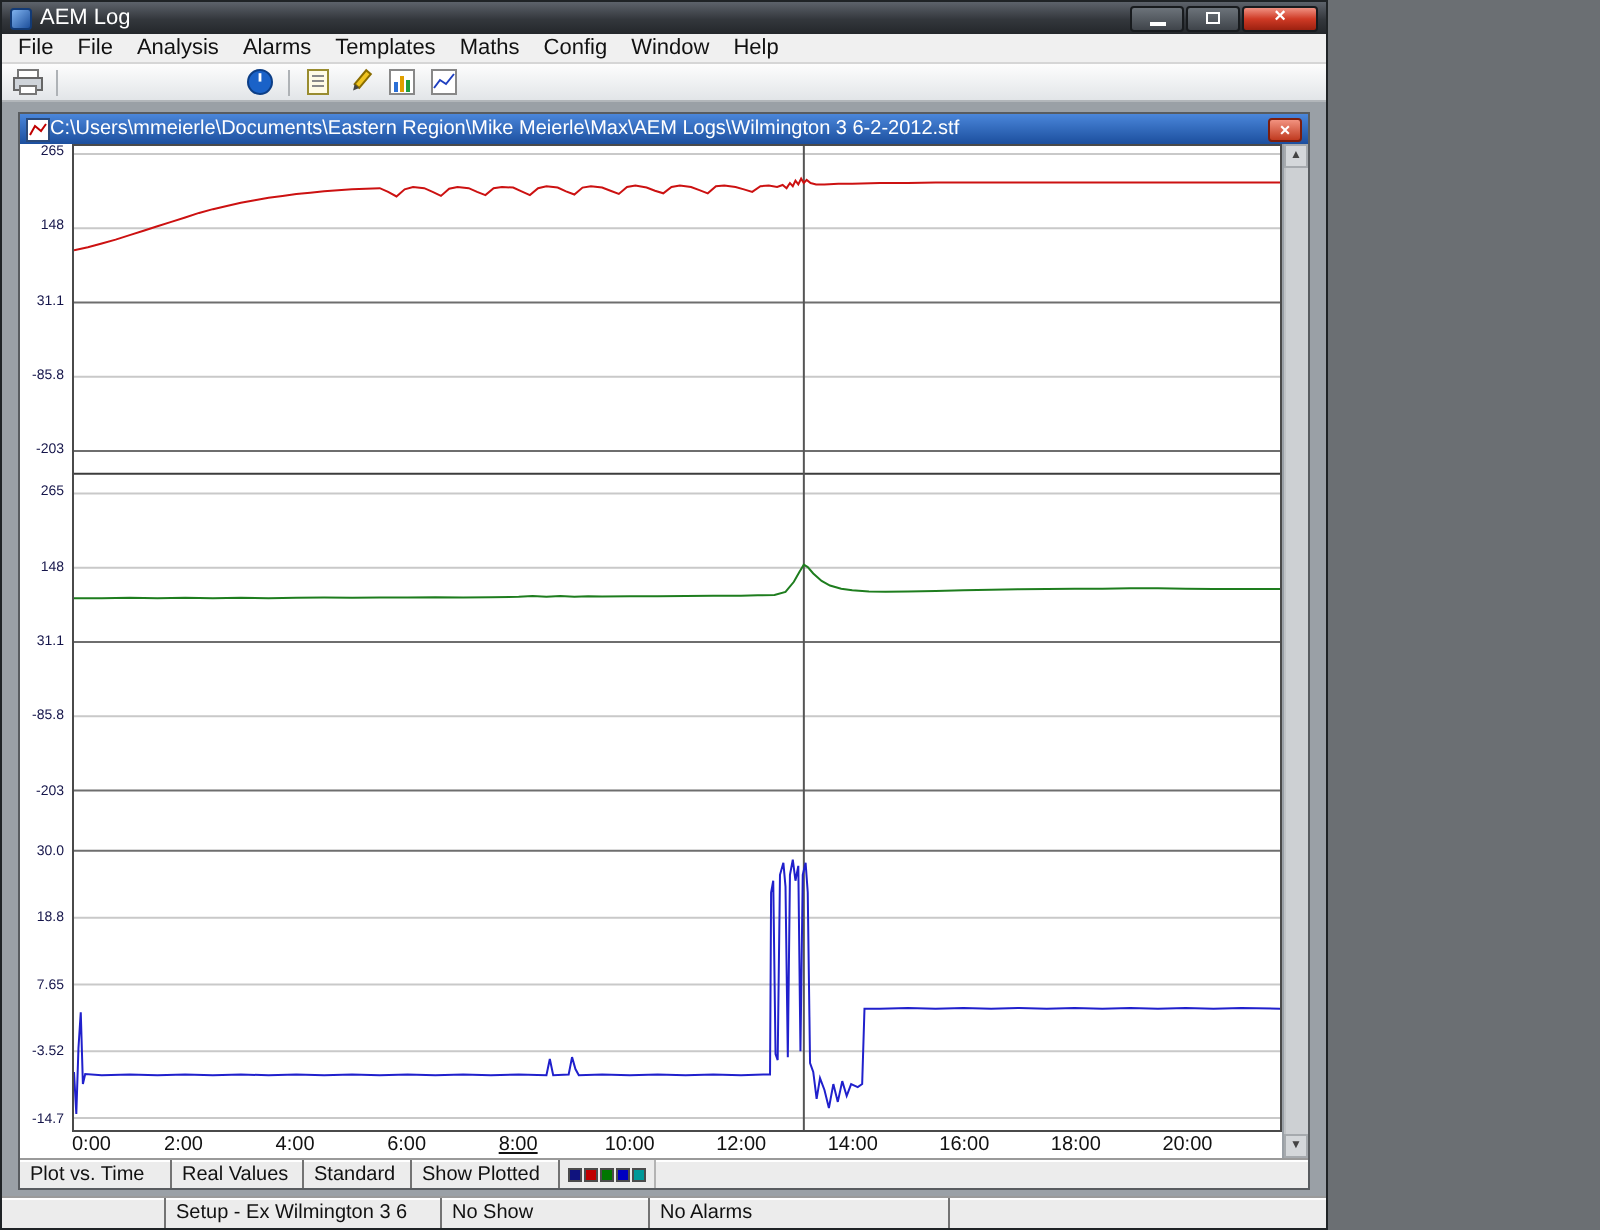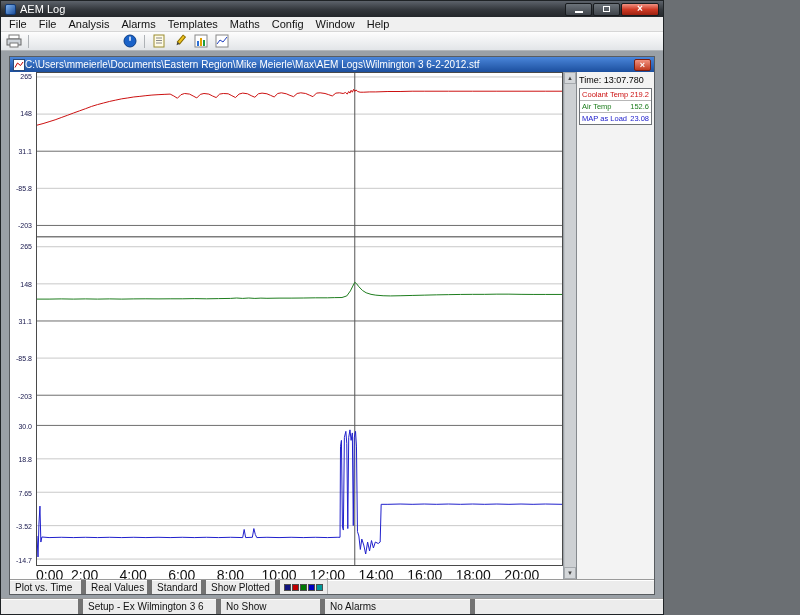--- a/index.html
+++ b/index.html
@@ -30,38 +30,38 @@
   .child-close{margin-left:auto;flex:0 0 auto;width:17px;height:12px;background:linear-gradient(#f2927f,#c03a20);border:1px solid #7c1d0d;border-radius:2px;color:#fff;font-size:9px;font-weight:bold;line-height:10px;text-align:center}
   .child-body{flex:1;min-height:0;display:flex;background:#fff}
 
   
   .chart-wrap{flex:1;position:relative;background:#fff}
   .yaxis{position:absolute;left:0;top:0;bottom:13px;width:26px;overflow:hidden}
   .ytick{position:absolute;right:4px;transform:translateY(-50%);font-size:7px;color:#15154a;white-space:nowrap}
   .plot{position:absolute;left:26px;right:0;top:0;bottom:13px;border:1px solid #4a4a4a;background:#fff}
   .plot svg{display:block;width:100%;height:100%}
   .xaxis{position:absolute;left:26px;right:0;bottom:0;height:13px;overflow:hidden}
-  .xtick{position:absolute;top:1px;font-size:14px;color:#111;transform:translateX(-50%);white-space:nowrap}
+  .xtick{position:absolute;top:1px;font-size:10px;color:#111;transform:translateX(-50%);white-space:nowrap}
 
   
   .vscroll{flex:0 0 13px;background:#e6e8ea;border-left:1px solid #9aa0a6;display:flex;flex-direction:column}
   .sb-btn{height:12px;flex:0 0 12px;display:flex;align-items:center;justify-content:center;font-size:6px;color:#444;background:#d4d7da;border:1px solid #a6aaae}
   .sb-track{flex:1;background:#cdd0d3;border-left:1px solid #bfc2c5}
 
   
   .panel{flex:0 0 74px;background:#f3f3f3;border-left:1px solid #85898d;padding:2px;font-size:8px}
   .time-label{font-size:9px;color:#000;margin:1px 0 3px;white-space:nowrap}
   .legend{border:1px solid #6f7378;background:#fff}
   .leg-row{display:flex;justify-content:space-between;gap:2px;padding:1px 2px;border-bottom:1px solid #b7b7b7;font-size:7.5px;white-space:nowrap;overflow:hidden}
   .leg-row:last-child{border-bottom:none}
 
   
   .child-status{height:15px;flex:0 0 15px;background:#ececec;border-top:1px solid #9a9a9a;display:flex;align-items:stretch;font-size:10px;color:#111}
   .statusbar{height:16px;flex:0 0 16px;background:#ececec;border-top:1px solid #9a9a9a;display:flex;align-items:stretch;font-size:10px;color:#111}
-  .seg{display:flex;align-items:center;padding:0 5px;border-right:5px solid #737373;box-shadow:inset 0 1px 0 #fff;white-space:nowrap;overflow:hidden}
+  .seg{display:flex;align-items:center;padding:0 5px;border-right:1px solid #737373;box-shadow:inset 0 1px 0 #fff;white-space:nowrap;overflow:hidden}
   .seg.fill{flex:1;border-right:none}
   .icon-strip{display:flex;align-items:center;gap:1px;padding:0 4px;border-right:1px solid #b3b3b3}
   .mini-sq{width:7px;height:7px;border:1px solid #4c4c4c;display:inline-block}
 </style>
 </head>
 <body>
 
 <div class="app">
 
   <div class="titlebar">
@@ -206,37 +206,20 @@
               <div class="xtick" style="left: 73.7463%;">16:00</div>
               <div class="xtick" style="left: 82.9646%;">18:00</div>
               <div class="xtick" style="left: 92.1829%;">20:00</div>
             </div>
         </div>
         <div class="vscroll">
           <span class="sb-btn">▲</span>
           <span class="sb-track"></span>
           <span class="sb-btn">▼</span>
         </div>
-        <div class="panel">
-          <div class="time-label">Time: 13:07.780</div>
-          <div class="legend" id="legend">
-              <div class="leg-row" style="color: rgb(204, 17, 17);">
-                <span>Coolant Temp</span>
-                <span>219.2</span>
-              </div>
-              <div class="leg-row" style="color: rgb(30, 125, 30);">
-                <span>Air Temp</span>
-                <span>152.6</span>
-              </div>
-              <div class="leg-row" style="color: rgb(32, 32, 204);">
-                <span>MAP as Load</span>
-                <span>23.08</span>
-              </div>
-            </div>
-        </div>
       </div>
 
       <div class="child-status" id="child-status">
           <div class="seg" style="width: 76px;">Plot vs. Time</div>
           <div class="seg" style="width: 66px;">Real Values</div>
           <div class="seg" style="width: 54px;">Standard</div>
           <div class="seg" style="width: 74px;">Show Plotted</div>
           <div class="icon-strip">
             <span class="mini-sq" style="background: rgb(16, 19, 126);"></span>
             <span class="mini-sq" style="background: rgb(192, 0, 0);"></span>

